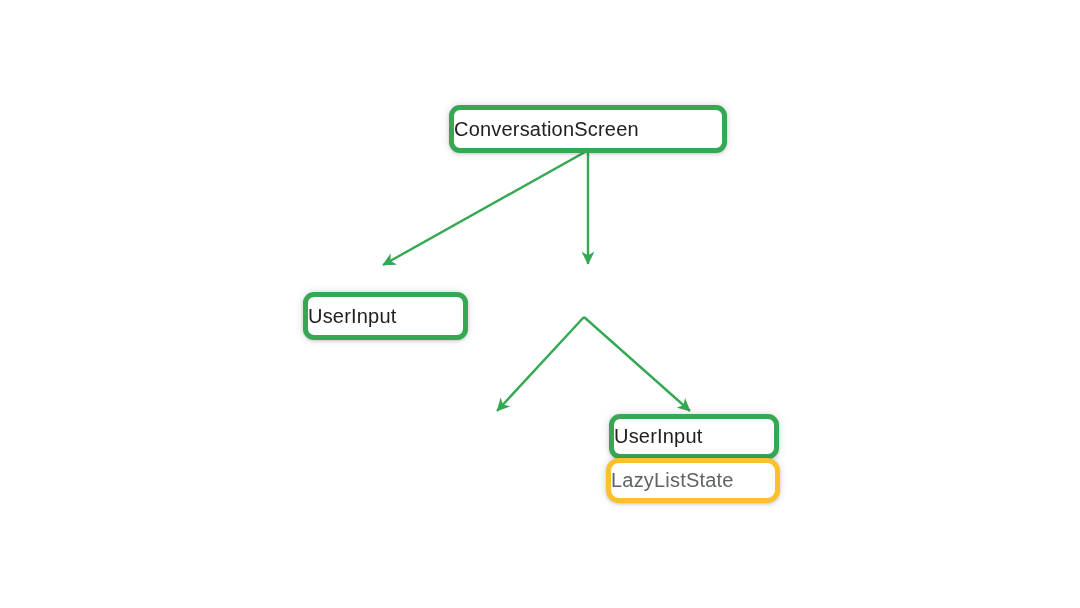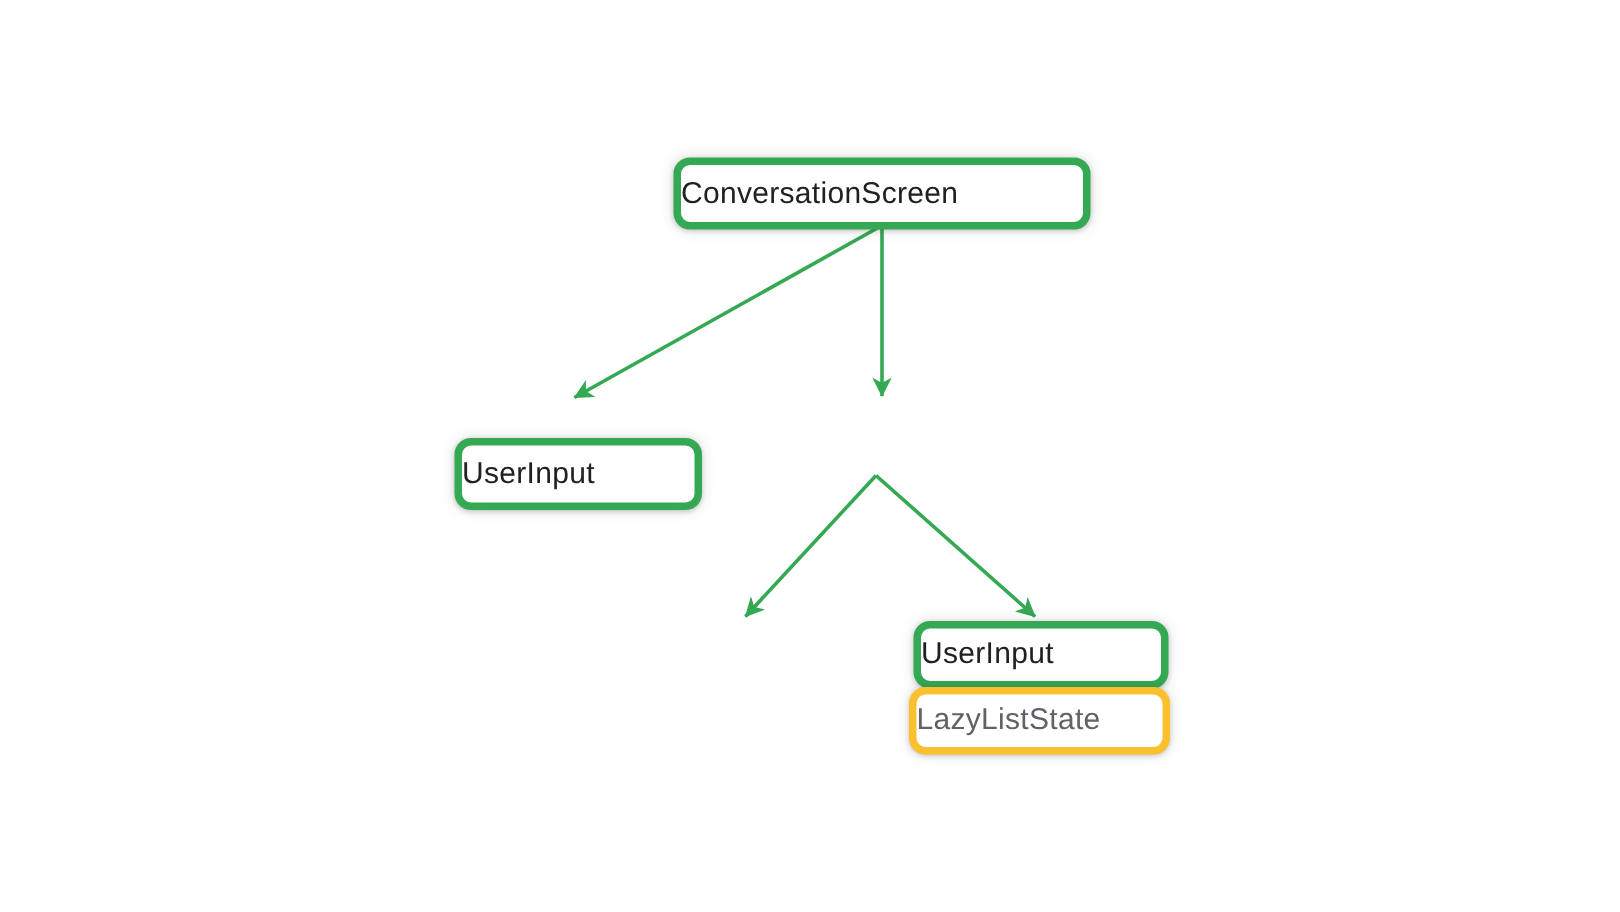--- a/index.html
+++ b/index.html
@@ -69,17 +69,17 @@
   <div class="node" style="left:303px; top:268px; width:165px; height:48px;margin-top:24px;">
     <span class="node-label">UserInput</span>
   </div>
 
 
 
   <div class="node" style="left:609px; top:414px; width:170px; height:45px;">
     <span class="node-label">UserInput</span>
   </div>
 
-  <div class="node yellow" style="left:606px; top:458px; width:174px; height:45px;">
+  <div class="node yellow" style="left:606px; top:458px; width:174px; height:45px;border-radius:13px;">
     <span class="node-label">LazyListState</span>
   </div>
 
 </div>
 
 </body></html>

